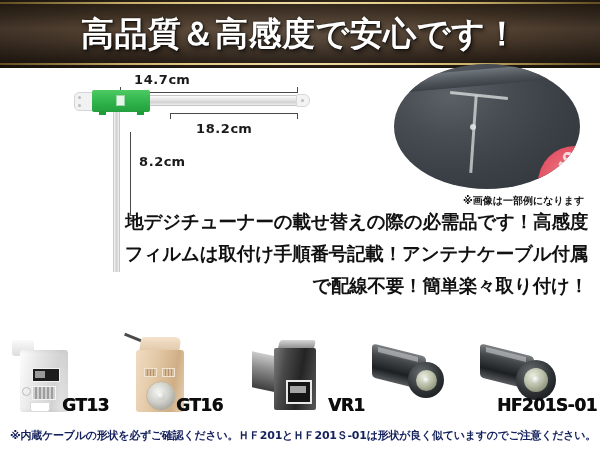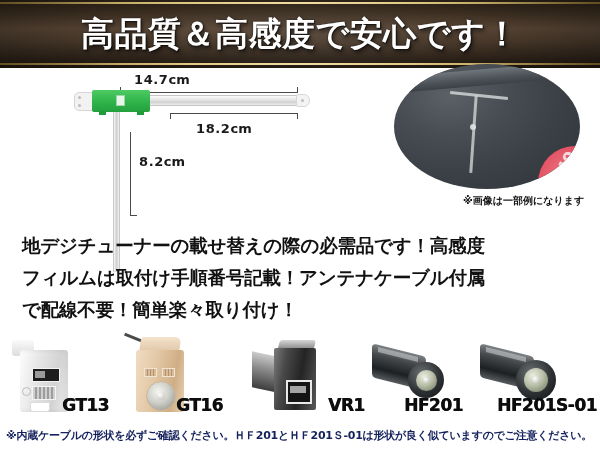--- a/index.html
+++ b/index.html
@@ -6,20 +6,21 @@
   html, body {
     width: 600px; height: 450px;
     background: #ffffff;
     font-family: "DejaVu Sans", "Liberation Sans", sans-serif;
     overflow: hidden;
   }
   #page {
     position: relative;
     width: 600px; height: 450px;
     background: #ffffff;
+    text-align: right;
   }
 
   
   #header {
     position: absolute; left: 0; top: 0;
     width: 600px; height: 68px;
     background:
       linear-gradient(180deg,
         #2a2016 0%,
         #3a2d20 18%,
@@ -204,21 +205,21 @@
     position: absolute;
     left: 463px; top: 194px;
     color: #151515;
     font-size: 10px;
     font-weight: bold;
     white-space: nowrap;
   }
 
   
   #body-text {
-    position: absolute; left: 22px; top: 230px;
+    position: absolute; left: 22px; top: 206px;
     width: 566px;
   }
   #body-text p {
     color: #111111;
     font-size: 18.5px;
     font-weight: bold;
     line-height: 32px;
     letter-spacing: -0.2px;
     white-space: nowrap;
   }
@@ -498,21 +499,20 @@
     </div>
     <div class="conn-label" style="left:328px;">VR1</div>
 
     <div class="conn" id="conn-hf201">
       <div class="shaft"></div>
       <div class="shaft-hi"></div>
       <div class="ring"></div>
       <div class="coax"></div>
       <div class="pin"></div>
     </div>
-    <div class="conn-label" style="left:404px;">HF201</div>
 
     <div class="conn" id="conn-hf201s">
       <div class="shaft"></div>
       <div class="shaft-hi"></div>
       <div class="ring"></div>
       <div class="coax"></div>
       <div class="pin"></div>
     </div>
     <div class="conn-label" style="left:497px;">HF201S-01</div>
   </div>

